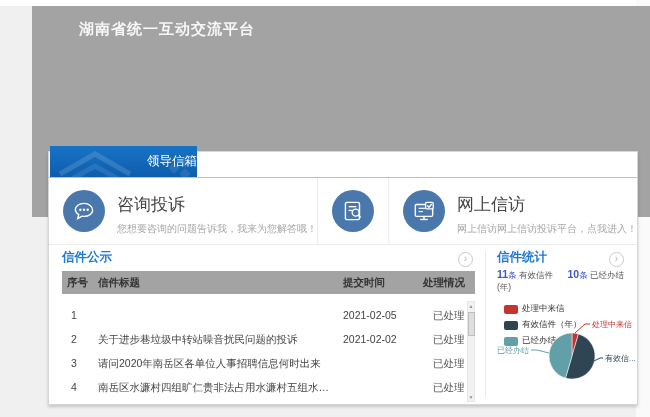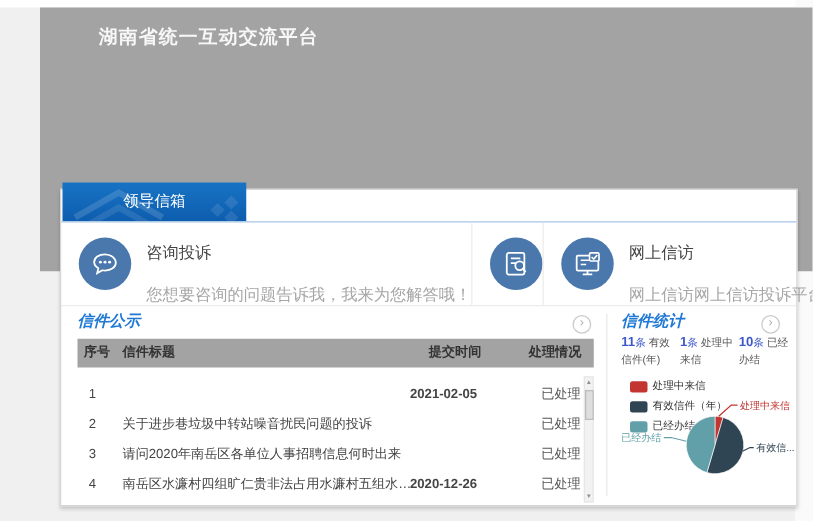--- a/index.html
+++ b/index.html
@@ -7,48 +7,48 @@
   .stage{position:relative;width:650px;height:417px;background:#f0f0f0;overflow:hidden;}
   .top-strip{position:absolute;left:0;top:0;width:650px;height:6px;background:#ffffff;}
   .right-col{position:absolute;left:636px;top:0;width:14px;height:417px;background:#fafafa;}
   .banner{position:absolute;left:0;top:6px;width:636px;height:211px;background:#a3a3a3;margin-left:32px;}
   .banner-title{position:absolute;left:47px;top:14px;font-size:15px;font-weight:600;color:#f7f7f7;letter-spacing:1px;}
   .panel{position:absolute;left:48px;top:151px;width:588px;height:252px;background:#ffffff;
          border:1px solid #d6d6d6;box-sizing:content-box;box-shadow:0 2px 3px rgba(0,0,0,.18);}
   
   .tab{position:absolute;left:1px;top:-6px;width:147px;height:31px;
        background:linear-gradient(180deg,#1873c4,#0e5dae);color:#fff;font-size:12.5px;
-       text-align:center;line-height:31px;cursor:pointer;overflow:hidden;}
+       text-align:right;line-height:31px;cursor:pointer;overflow:hidden;}
   .tab svg{position:absolute;left:0;top:0;pointer-events:none;}
   .tab-line{position:absolute;left:0;top:25px;width:100%;height:1px;background:#a5c6e8;}
   
   .cards{position:absolute;left:0;top:26px;width:100%;height:67px;display:flex;border-bottom:1px solid #ececec;box-sizing:border-box;}
   .card{flex:1;display:flex;padding:12px 0 0 14px;gap:12px;cursor:pointer;}
   .card + .card{border-left:1px solid #ececec;}
   .card-icon{width:42px;height:42px;border-radius:50%;background:#4a78ad;flex:0 0 42px;
              display:flex;align-items:center;justify-content:center;}
-  .card-title{font-size:13px;color:#444;margin-top:3px;}
-  .card-desc{font-size:13px;color:#a6a6a6;margin-top:16px;white-space:nowrap;}
-  
-  .sec-title{position:absolute;font-size:12.5px;font-weight:bold;color:#2079d5;font-style:italic;}
+  .card-title{font-size:17px;color:#444;margin-top:3px;}
+  .card-desc{font-size:10px;color:#a6a6a6;margin-top:6px;white-space:nowrap;}
+  
+  .sec-title{position:absolute;font-size:12.5px;font-weight:bold;color:#2079d5;}
   .arrow-btn{position:absolute;width:13px;height:13px;border:1px solid #c9c9c9;border-radius:50%;
              color:#b0b0b0;font-size:10px;line-height:12px;text-align:center;cursor:pointer;background:#fff;}
   
   .thead{position:absolute;left:13px;top:119px;width:413px;height:23px;background:#a3a3a3;font-size:10.5px;color:#333;font-weight:700;}
   .thead span{position:absolute;line-height:23px;}
   .th-no{left:5px;}
   .th-title{left:36px;}
   .th-date{left:281px;}
   .th-status{left:361px;}
   .rows{position:absolute;left:13px;top:151px;width:413px;}
   .row{position:relative;height:24px;font-size:10.5px;color:#444;cursor:pointer;}
   .row span{position:absolute;line-height:24px;white-space:nowrap;}
   .cell-no{left:0;width:24px;text-align:center;}
   .cell-title{left:36px;max-width:235px;overflow:hidden;text-overflow:ellipsis;}
-  .cell-date{left:266px;color:#444;font-weight:bold;}
+  .cell-date{left:281px;color:#444;}
   .cell-status{left:371px;color:#555;}
   
   .vscroll{position:absolute;left:418px;top:149px;width:8px;height:101px;background:#f2f2f2;border:1px solid #e6e6e6;box-sizing:border-box;}
   .vs-arrow{position:absolute;left:0;width:6px;height:8px;font-size:5px;color:#909090;text-align:center;line-height:8px;cursor:pointer;}
   .vs-up{top:0;}
   .vs-down{bottom:0;}
   .vs-thumb{position:absolute;left:0px;top:10px;width:5px;height:22px;background:#dedede;border:1px solid #bdbdbd;cursor:pointer;}
   
   .vdivider{position:absolute;left:436px;top:99px;width:1px;height:146px;background:#e9e9e9;}
   .stats-row{position:absolute;left:448px;top:116px;width:138px;display:flex;gap:3px;}
@@ -144,53 +144,49 @@
 
     <div class="rows">
       <div class="row">
         <span class="cell-no">1</span>
         <span class="cell-date">2021-02-05</span>
         <span class="cell-status">已处理</span>
       </div>
       <div class="row">
         <span class="cell-no">2</span>
         <span class="cell-title">关于进步巷垃圾中转站噪音扰民问题的投诉</span>
+        <span class="cell-date">2021-02-02</span>
         <span class="cell-status">已处理</span>
       </div>
       <div class="row">
         <span class="cell-no">3</span>
         <span class="cell-title">请问2020年南岳区各单位人事招聘信息何时出来</span>
         <span class="cell-status">已处理</span>
       </div>
       <div class="row">
         <span class="cell-no">4</span>
         <span class="cell-title">南岳区水濂村四组旷仁贵非法占用水濂村五组水田大搞...</span>
-        <span class="cell-date">2020-12-26</span>
         <span class="cell-status">已处理</span>
       </div>
     </div>
 
     <div class="vscroll">
       <div class="vs-arrow vs-up">▲</div>
       <div class="vs-thumb"></div>
       <div class="vs-arrow vs-down">▼</div>
     </div>
 
     <div class="vdivider"></div>
     <div class="sec-title" style="left:448px;top:97px;">信件统计</div>
     <div class="arrow-btn" style="left:560px;top:100px;">›</div>
 
     <div class="stats-row">
       <div class="stat">
         <span class="stat-num">11</span><span class="stat-unit">条</span>
         <span>有效信件(年)</span>
-      </div>
-      <div class="stat">
-        <span class="stat-num">1</span><span class="stat-unit">条</span>
-        <span>处理中来信</span>
       </div>
       <div class="stat">
         <span class="stat-num">10</span><span class="stat-unit">条</span>
         <span>已经办结</span>
       </div>
     </div>
 
     <div class="legend">
       <div class="legend-item">
         <span class="swatch" style="background: rgb(194, 53, 49);"></span>

